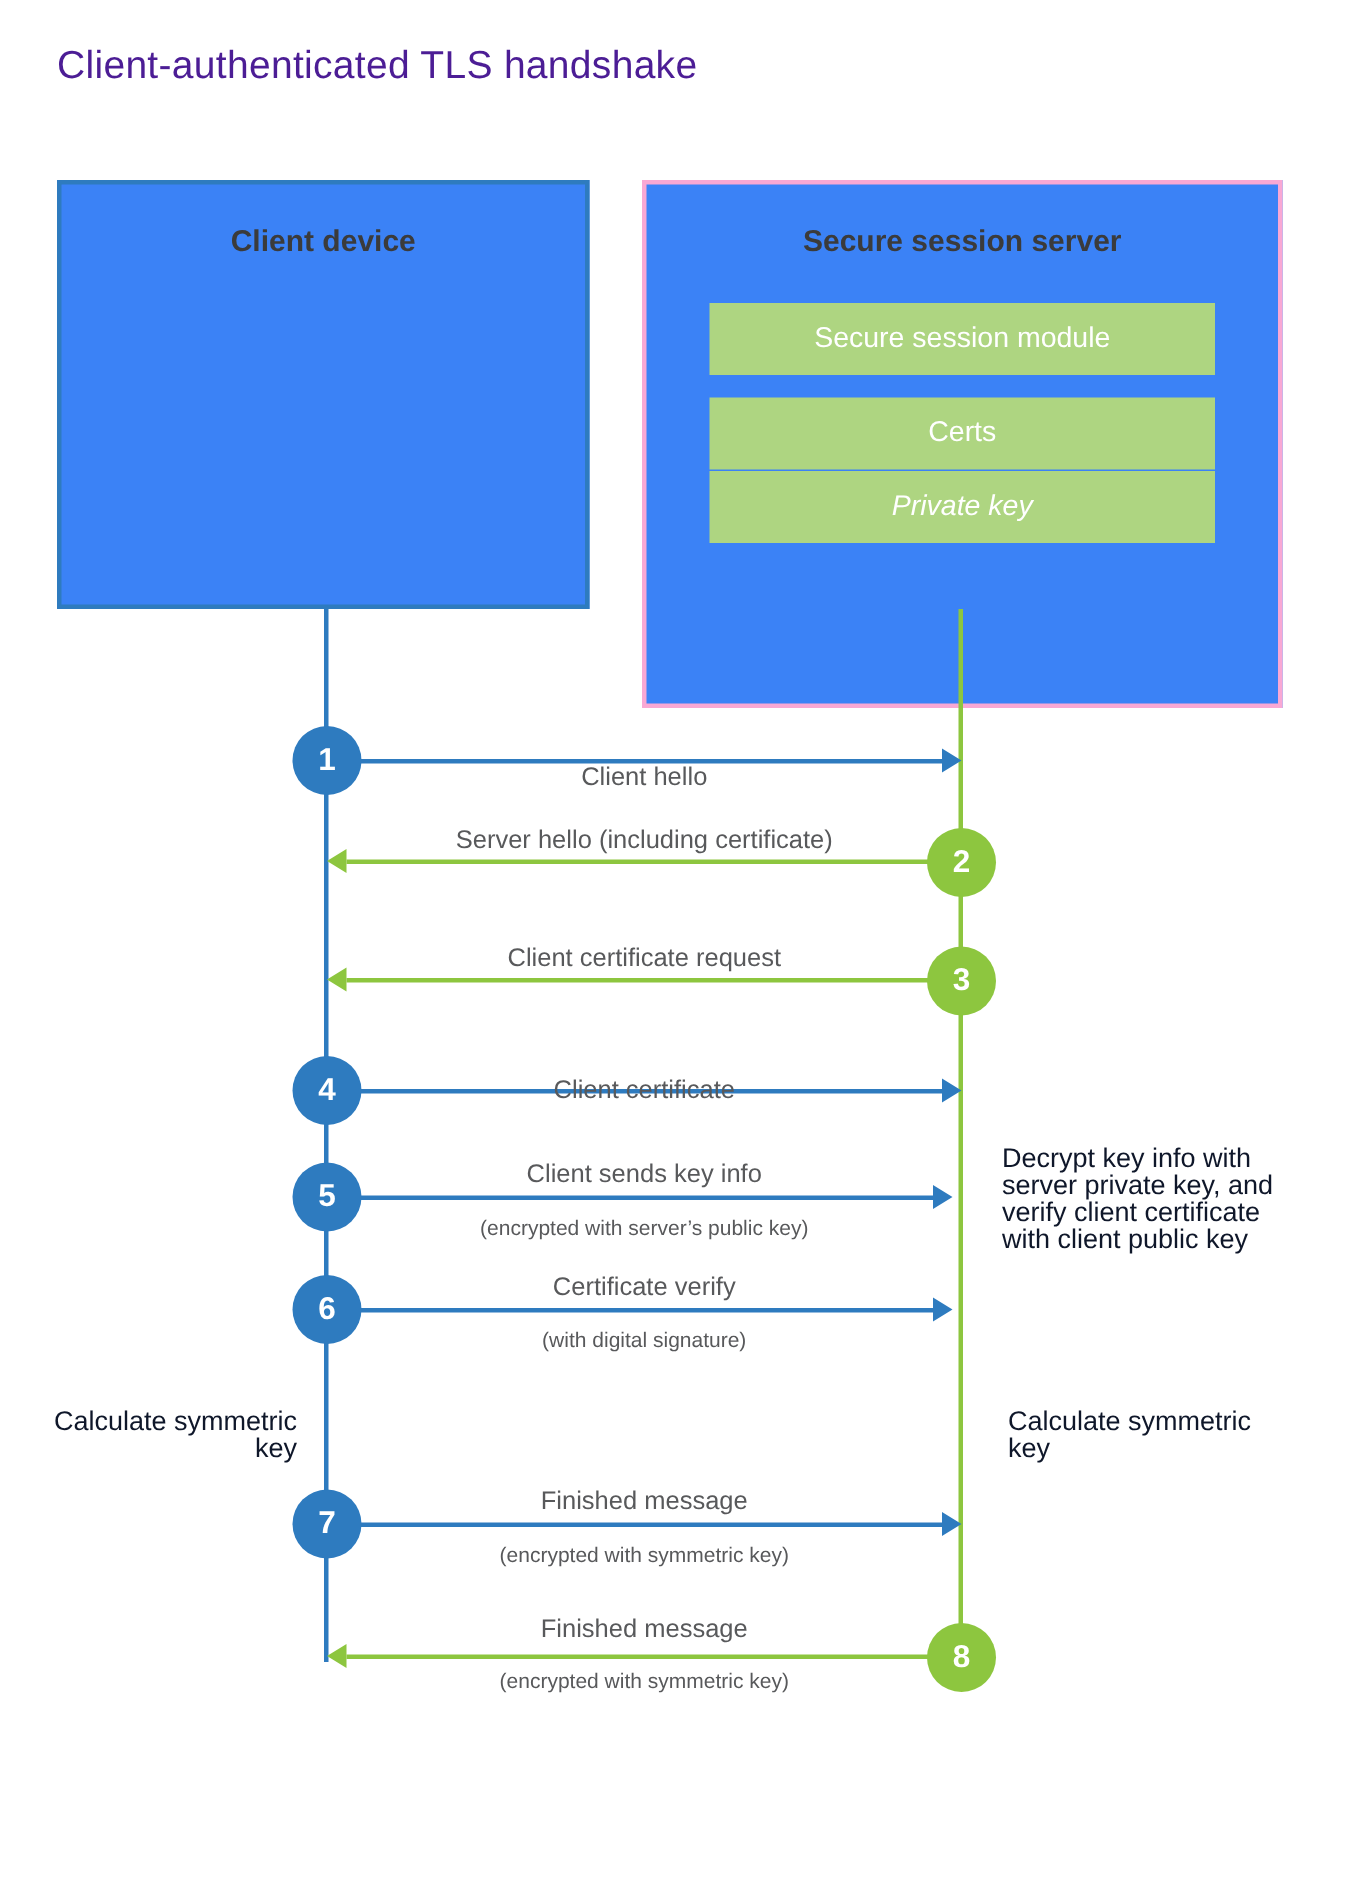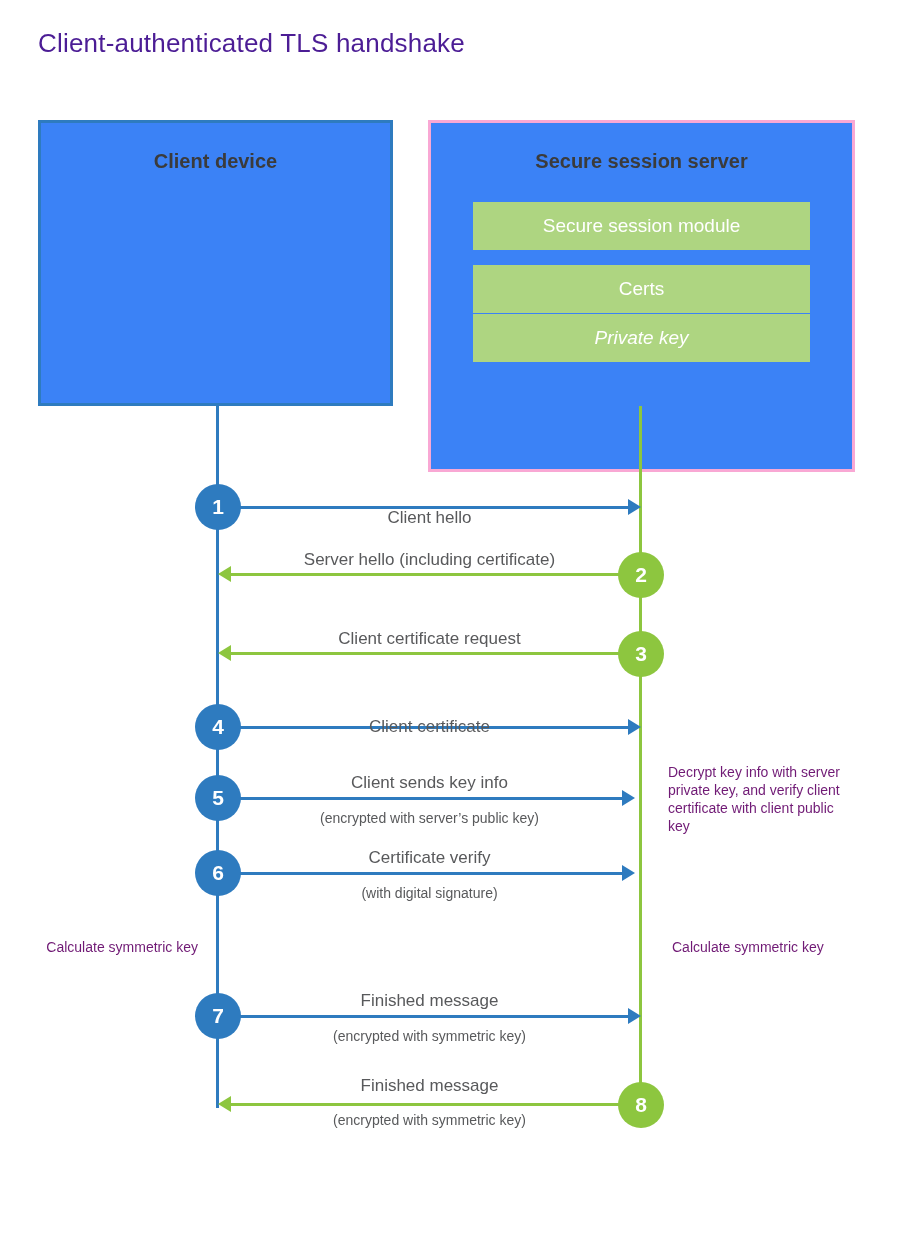--- a/index.html
+++ b/index.html
@@ -168,23 +168,23 @@
     position: absolute;
     text-align: center;
     font-size: 14px;
     color: #58595b;
     white-space: nowrap;
   }
 
   
   .side-note {
     position: absolute;
-    font-size: 14px;
+    font-size: 18px;
     line-height: 18px;
-    color: #701a75;
+    color: #0f172a;
   }
   .side-note.right-aligned { text-align: right; }
   .side-note.left-aligned  { text-align: left; }
 </style>
 </head>
 <body>
 
 <div class="canvas">
 
   <div id="diagram-title">Client-authenticated TLS handshake</div>

